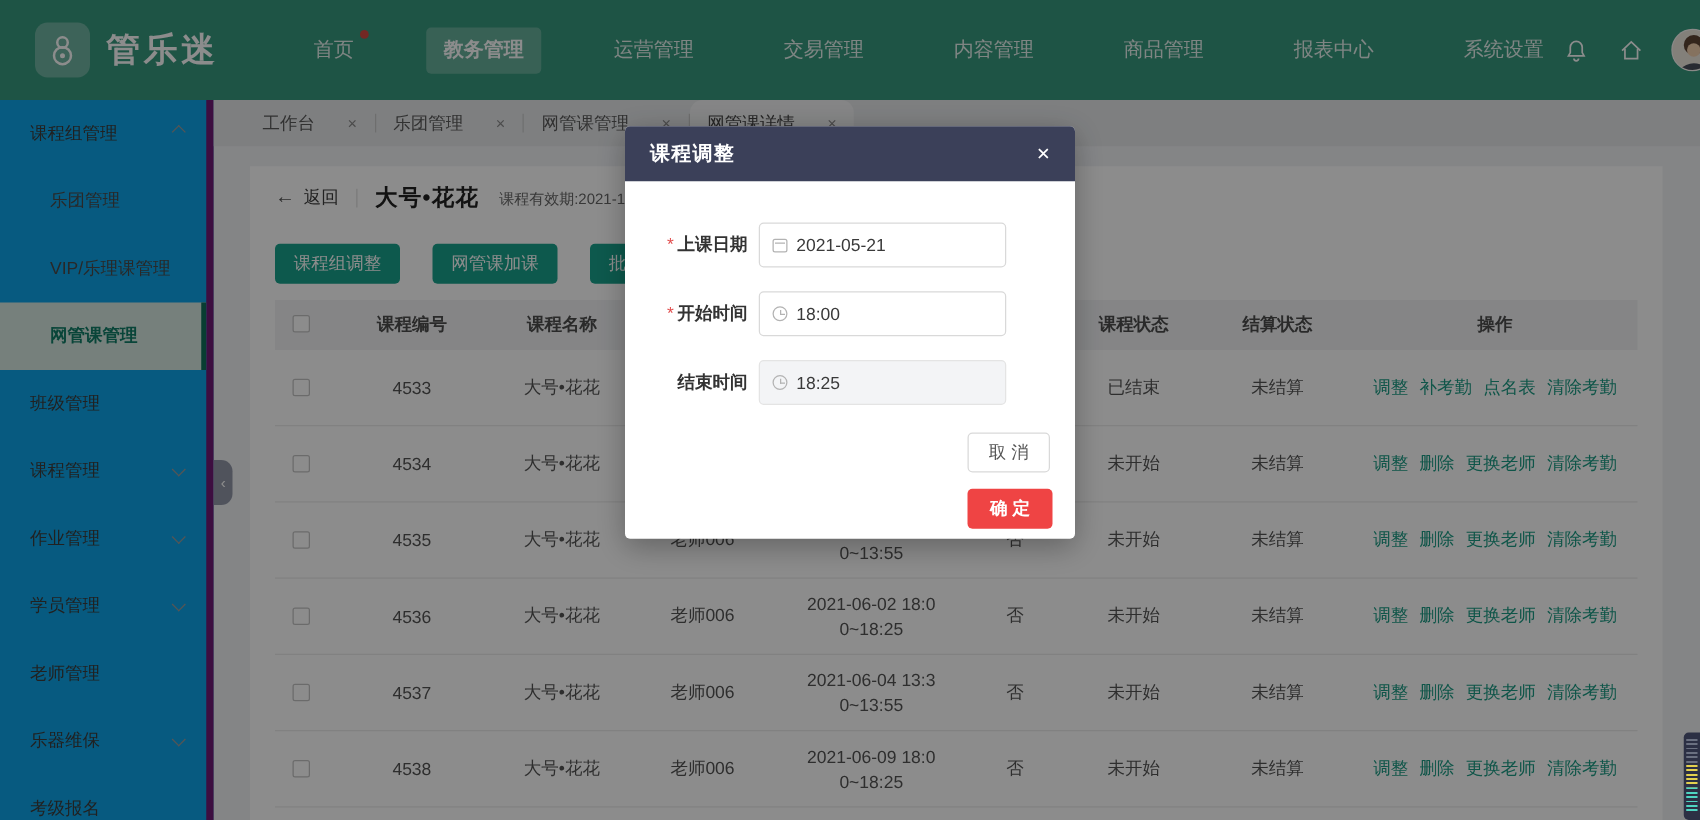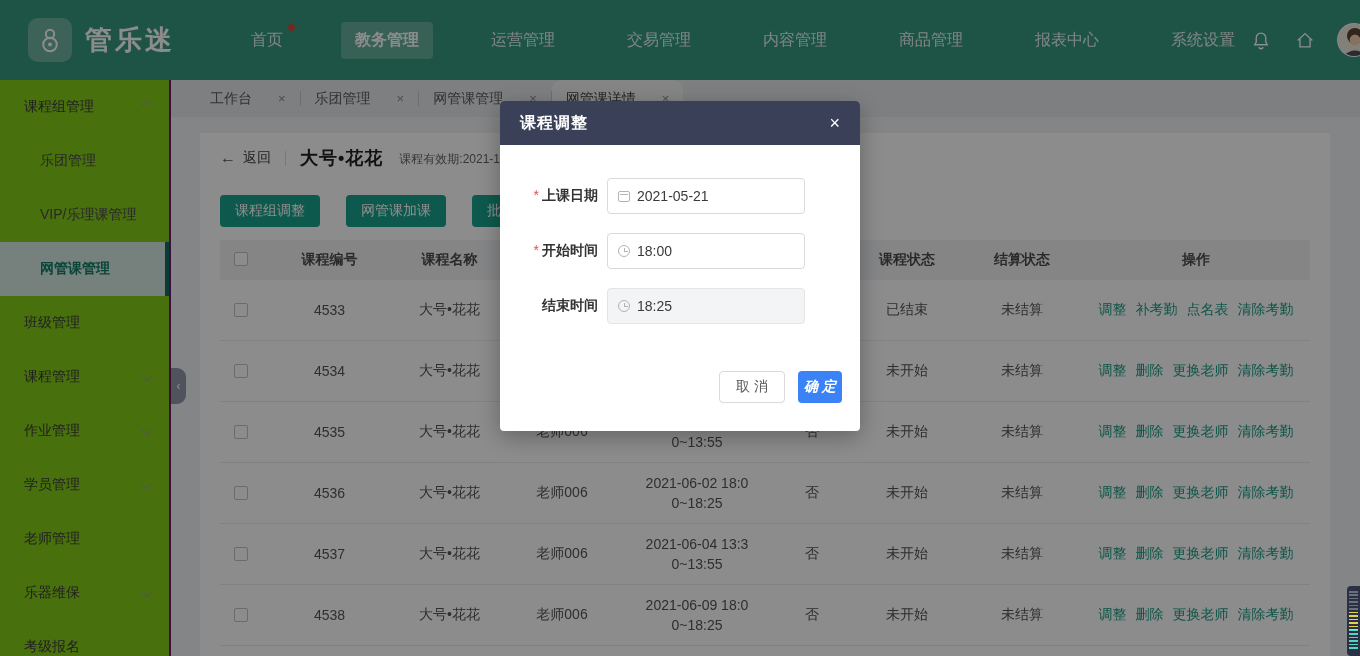--- a/index.html
+++ b/index.html
@@ -16,21 +16,21 @@
     cursor:pointer;white-space:nowrap;}
   .nav-item.active{background:rgba(255,255,255,.24);color:#fff;font-weight:700;}
   .nav-dot{position:absolute;top:2px;right:2px;width:7px;height:7px;border-radius:50%;background:#d24a42;}
   .nav-right{margin-left:auto;margin-right:26px;display:flex;align-items:center;gap:20px;}
   .nav-ico{width:24px;height:24px;display:flex;align-items:center;justify-content:center;cursor:pointer;}
   .avatar{width:34px;height:34px;border-radius:50%;overflow:hidden;border:1px solid rgba(255,255,255,.7);
     background:#efe9e0;cursor:pointer;flex:0 0 auto;}
 
   
   .app-body{display:flex;height:576px;position:relative;}
-  .sidebar{width:171px;background:#84cc16;border-right:2px solid #701a75;flex:0 0 auto;overflow:hidden;}
+  .sidebar{width:171px;background:#0ea5e9;border-right:6px solid #701a75;flex:0 0 auto;overflow:hidden;}
   .side-item{height:54px;display:flex;align-items:center;padding:0 18px 0 24px;font-size:14px;color:#3c3c3c;
     cursor:pointer;position:relative;}
   .side-item.child{padding-left:40px;color:#4a4a4a;}
   .side-item.active{background:#d7eae2;color:#117e68;font-weight:700;}
   .side-item.active::after{content:"";position:absolute;right:0;top:0;bottom:0;width:4px;background:#0f6f5c;}
   .side-label{flex:1;}
   .chev{width:8px;height:8px;border-left:1.5px solid #9b9b9b;border-bottom:1.5px solid #9b9b9b;flex:0 0 auto;}
   .chev.down{transform:rotate(-45deg) translate(1px,-1px);}
   .chev.up{transform:rotate(135deg) translate(-1px,1px);}
   .collapse-handle{position:absolute;left:171px;top:288px;width:15px;height:36px;background:#9298a8;
@@ -80,25 +80,25 @@
   .star{color:#e25050;margin-right:3px;font-weight:400;}
   .minput{width:198px;height:36px;border:1px solid #d9d9d9;border-radius:4px;display:flex;align-items:center;
     padding:0 10px;gap:7px;background:#fff;cursor:pointer;}
   .minput.disabled{background:#f3f4f6;border-color:#e4e4e4;cursor:default;}
   .mval{font-size:14px;color:#3a3a3a;}
   .ic-cal{width:12px;height:11px;border:1px solid #b3b3b3;border-radius:2px;position:relative;flex:0 0 auto;}
   .ic-cal::before{content:"";position:absolute;left:1px;right:1px;top:2px;border-top:1px solid #b3b3b3;}
   .ic-clock{width:12px;height:12px;border:1px solid #b3b3b3;border-radius:50%;position:relative;flex:0 0 auto;}
   .ic-clock::before{content:"";position:absolute;left:5px;top:2px;width:1px;height:4px;background:#b3b3b3;}
   .ic-clock::after{content:"";position:absolute;left:5px;top:5px;width:4px;height:1px;background:#b3b3b3;}
-  .mfoot{position:absolute;right:18px;bottom:28px;display:flex;gap:13px;}
+  .mfoot{position:absolute;right:18px;bottom:8px;display:flex;gap:13px;flex-direction:column;}
   .btn-cancel{width:66px;height:32px;border:1px solid #d9d9d9;border-radius:4px;background:#fff;color:#555;
     font-size:14px;display:flex;align-items:center;justify-content:center;cursor:pointer;}
-  .btn-ok{width:44px;height:32px;border-radius:4px;background:#3b82f6;color:#fff;font-size:14px;
-    display:flex;align-items:center;justify-content:center;cursor:pointer;font-weight:700;font-style:italic;}
+  .btn-ok{width:68px;height:32px;border-radius:4px;background:#ef4444;color:#fff;font-size:14px;
+    display:flex;align-items:center;justify-content:center;cursor:pointer;font-weight:700;}
 
   
   .color-widget{position:fixed;right:0;top:586px;width:13px;height:70px;background:#2c3044;
     border-radius:4px 0 0 4px;z-index:70;padding:5px 2px;display:flex;flex-direction:column;cursor:pointer;}
   .cw-seg{width:100%;}
   .cw-gray{height:22px;background:repeating-linear-gradient(#6a7080 0 1.5px,transparent 1.5px 3.5px);}
   .cw-yellow{height:18px;background:repeating-linear-gradient(#e3d14e 0 1.5px,transparent 1.5px 3.5px);}
   .cw-teal{height:22px;background:repeating-linear-gradient(#4fd6c2 0 1.5px,transparent 1.5px 3.5px);}
 </style>
 </head>

